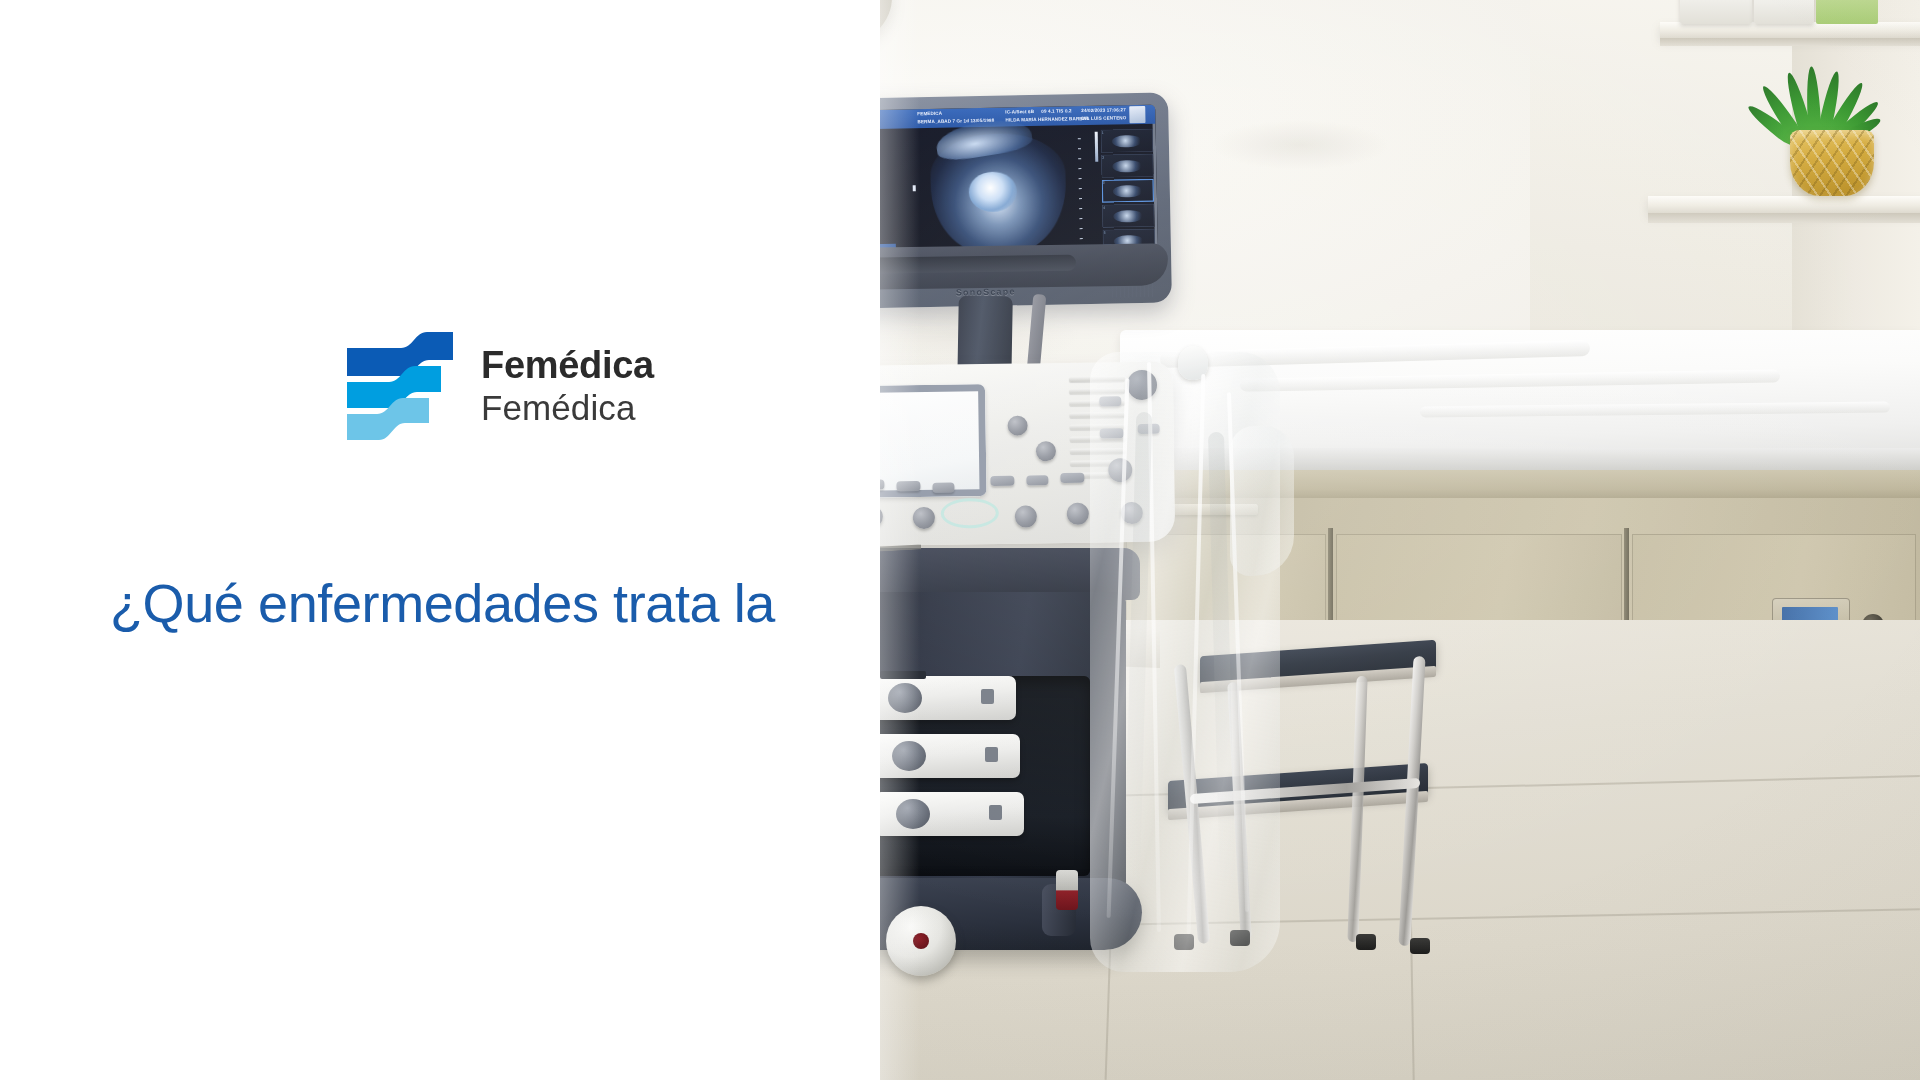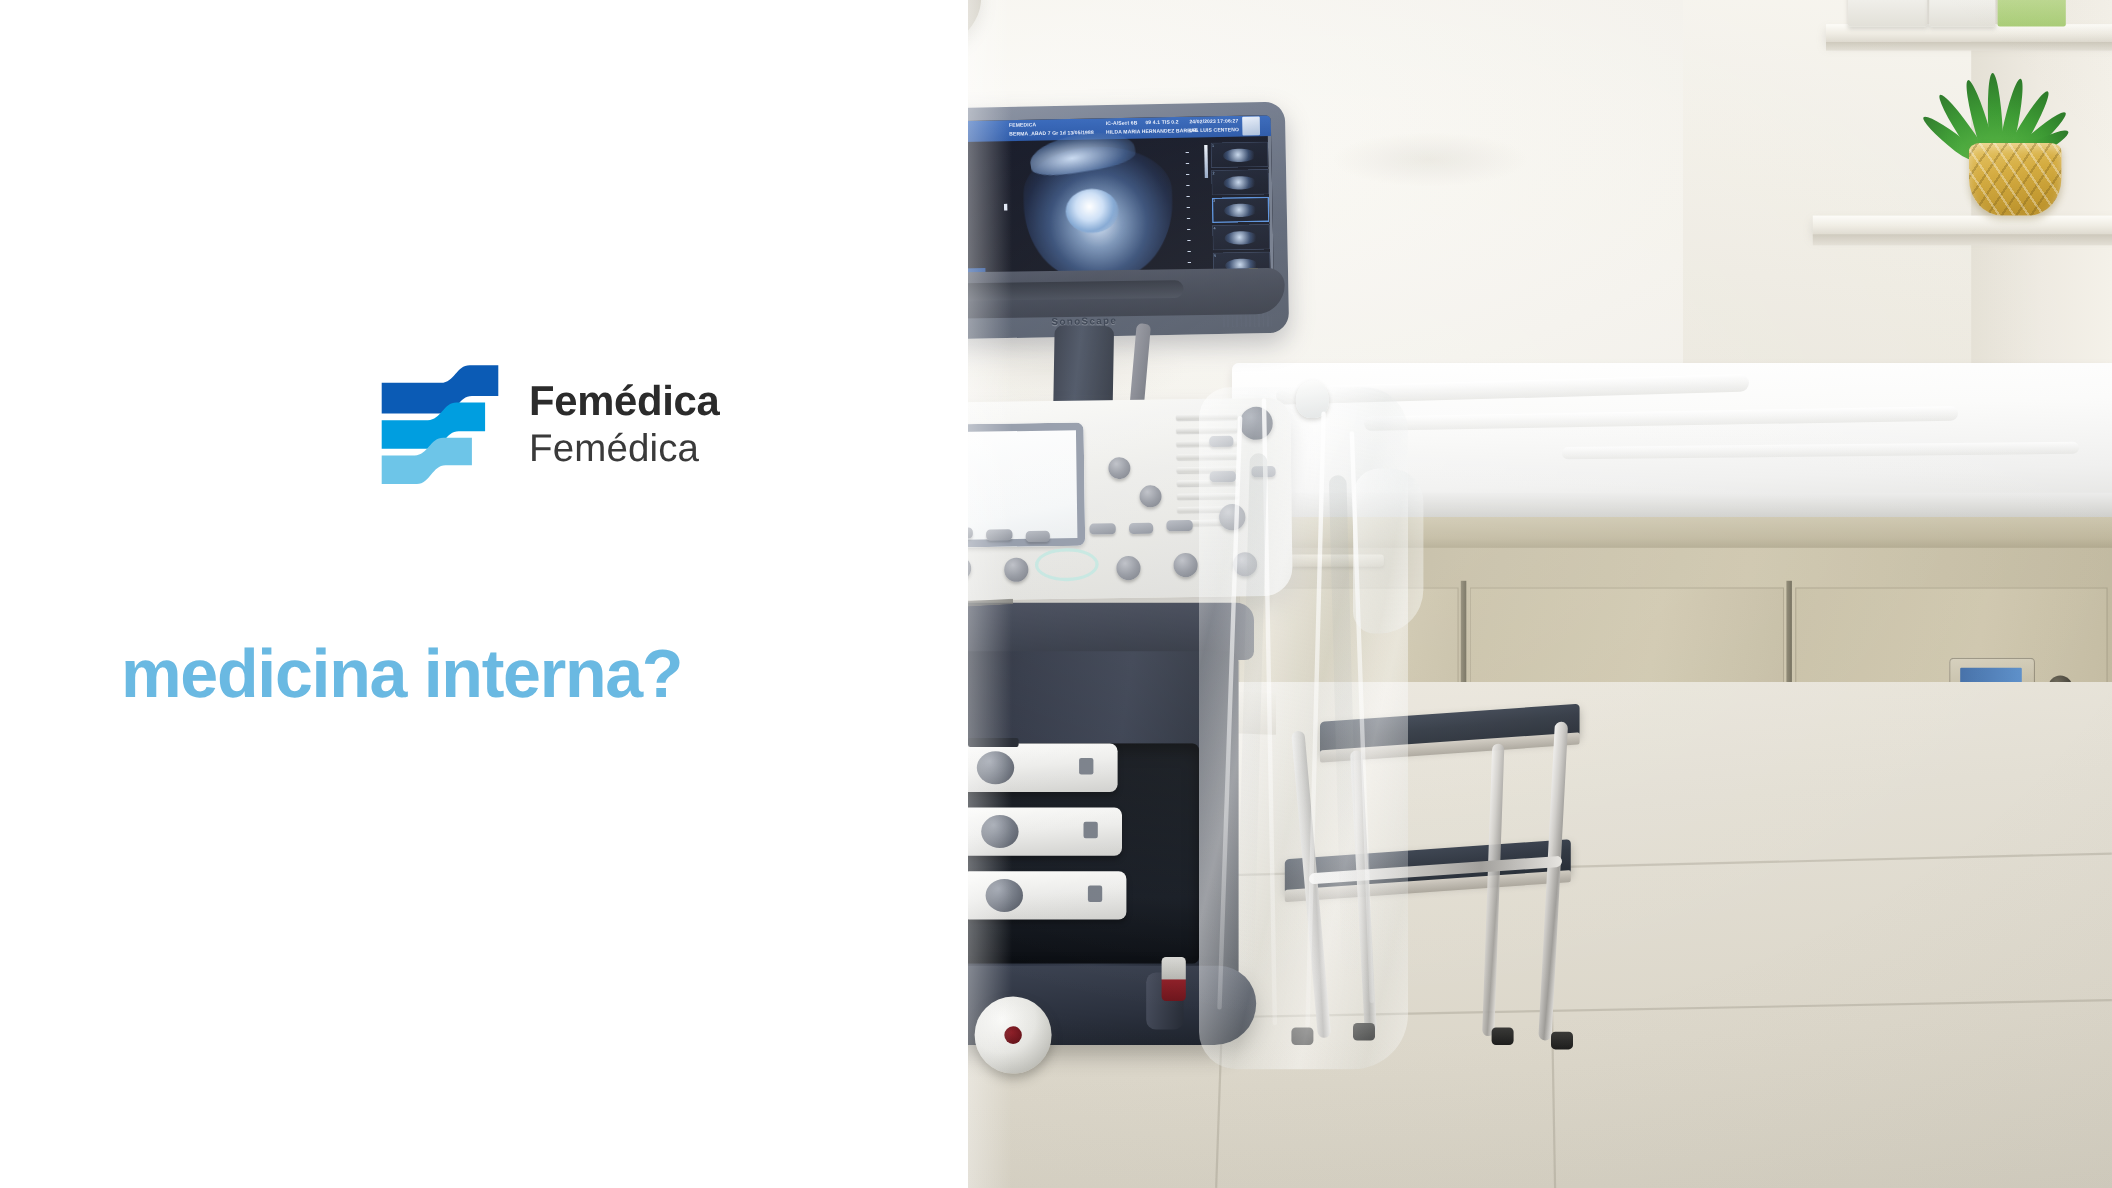--- a/index.html
+++ b/index.html
@@ -821,18 +821,18 @@
           <path d="M2 84 H32 C44 84 46 68 58 68 H84 V93 H60 C48 93 46 110 34 110 H2 Z" fill="#6DC5E8"></path>
         </svg>
       </div>
       <div class="logo-words">
         <div class="l1">Femédica</div>
         <div class="l2">Femédica</div>
       </div>
     </div>
 
     <div class="headline">
-      <div class="line2">medicina interna?</div>
+      <div class="line1">¿Qué enfermedades trata la</div>
     </div>
 
   </div>
 
 </div>
 
 </body></html>

